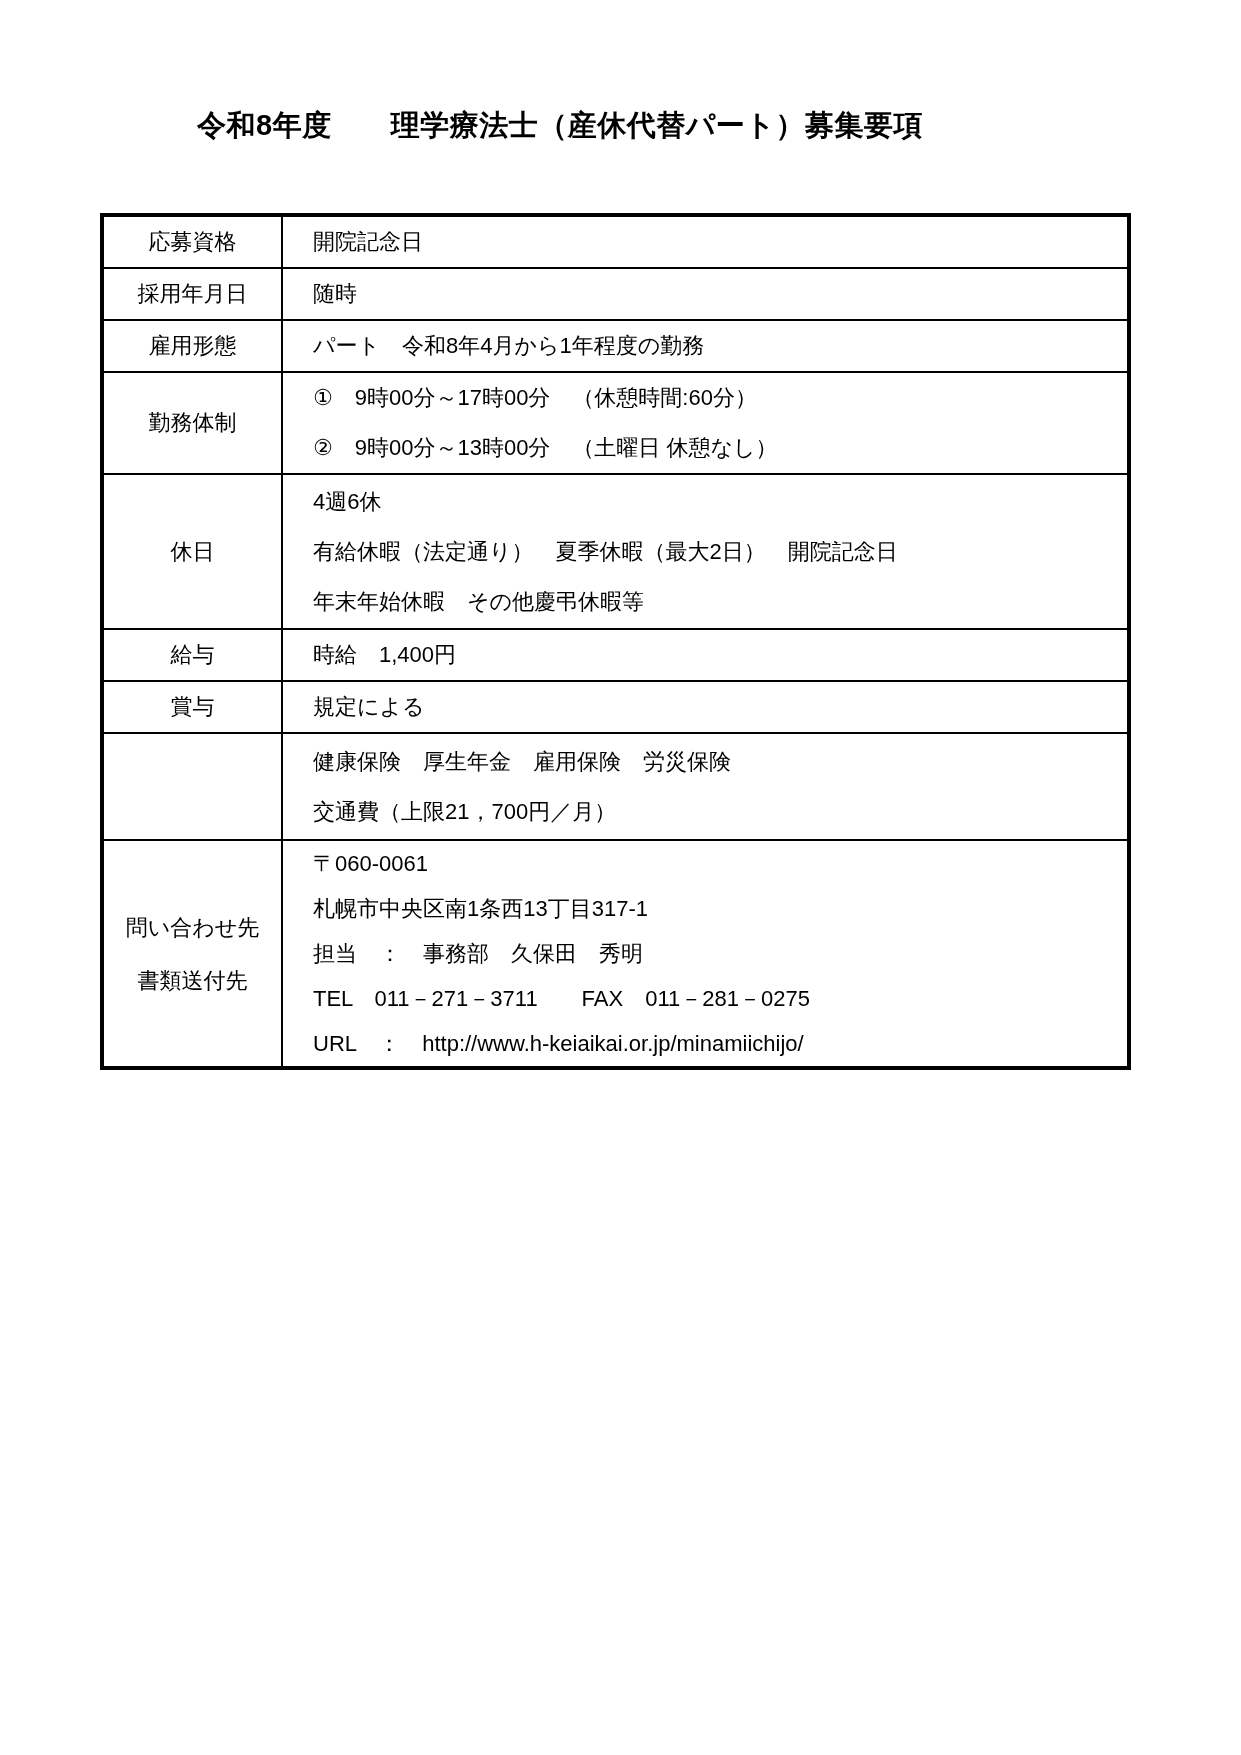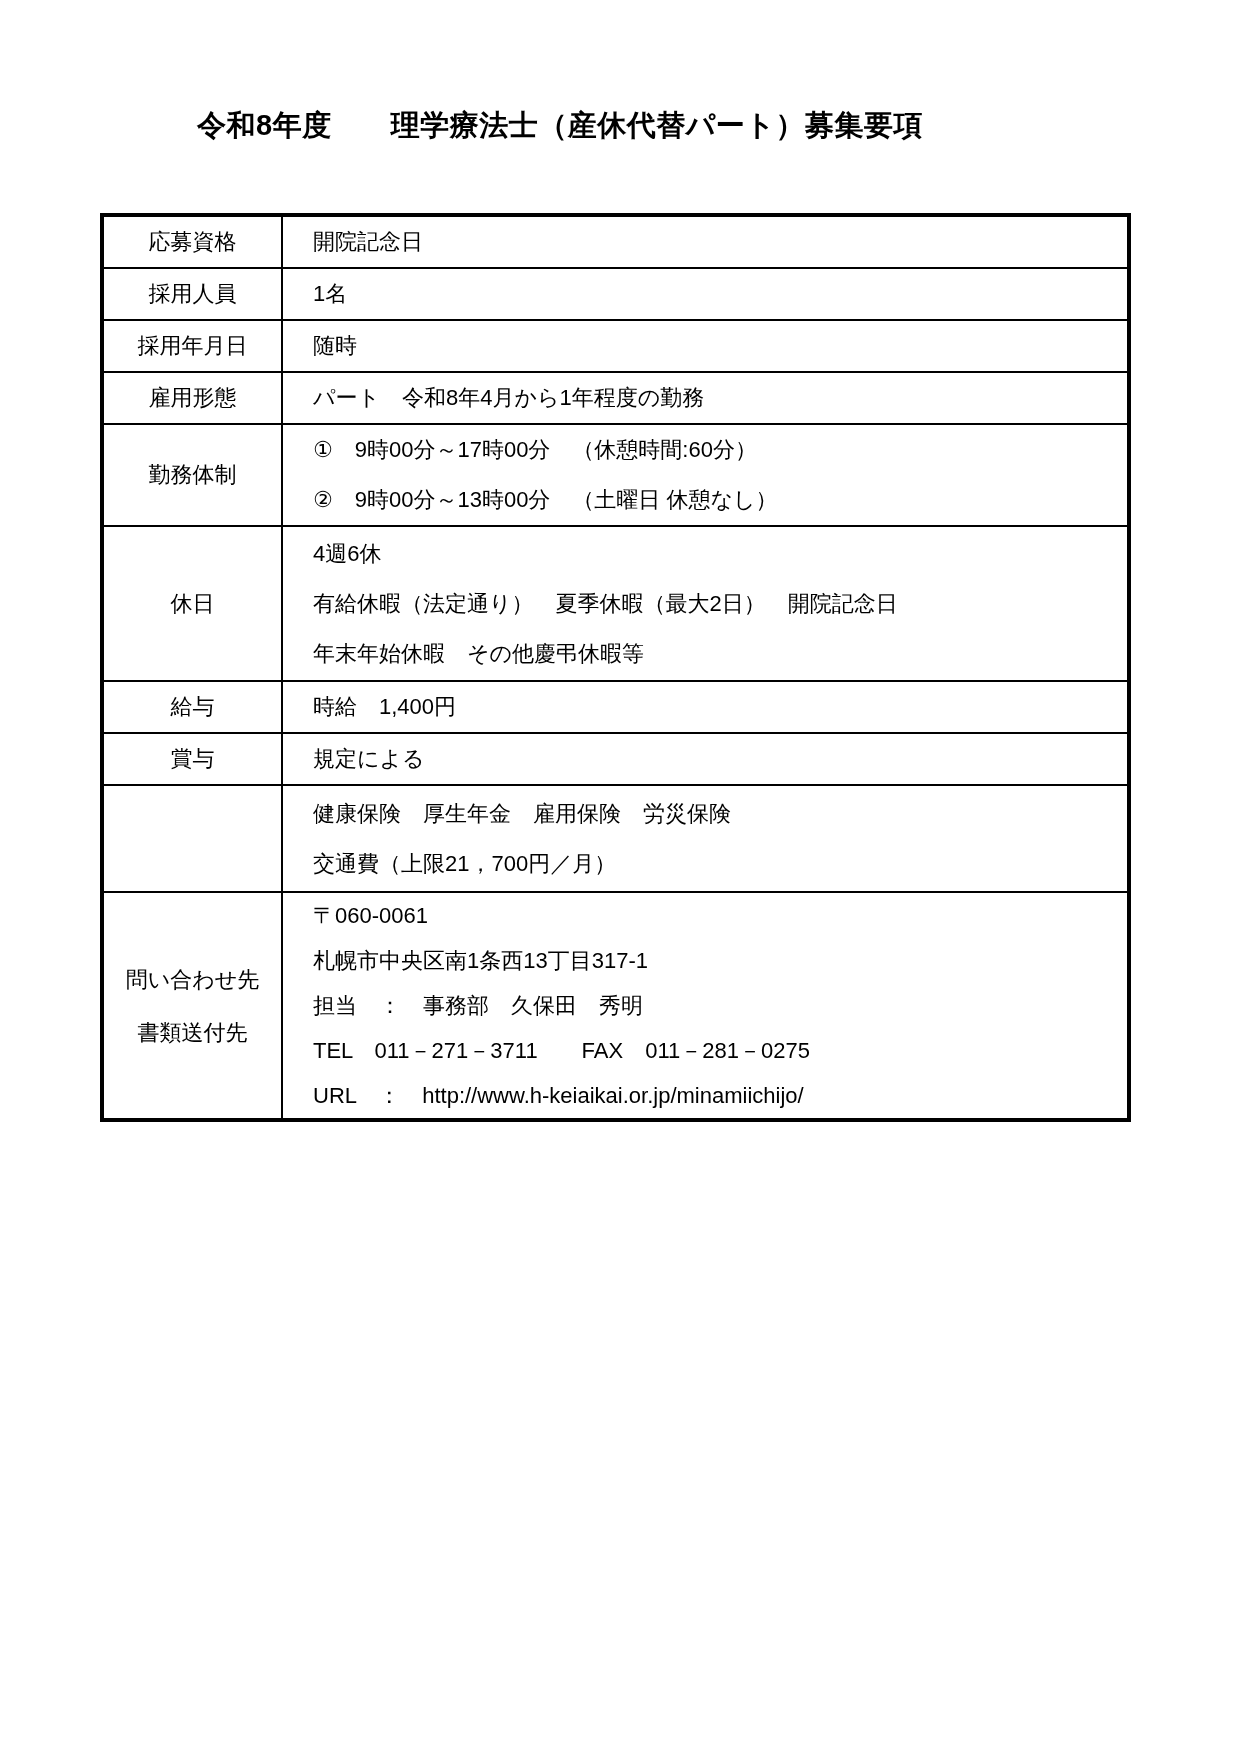--- a/index.html
+++ b/index.html
@@ -67,26 +67,20 @@
       </colgroup>
     <tbody>
 
       <tr class="h52">
         <td class="lbl">応募資格</td>
         <td class="val">
           <div class="ln">開院記念日</div>
         </td>
       </tr>
 
-      <tr class="h50">
-        <td class="lbl">採用人員</td>
-        <td class="val">
-          <div class="ln">1名</div>
-        </td>
-      </tr>
 
 
 
 
       <tr class="h51">
         <td class="lbl">採用年月日</td>
         <td class="val">
           <div class="ln">随時</div>
         </td>
       </tr>

